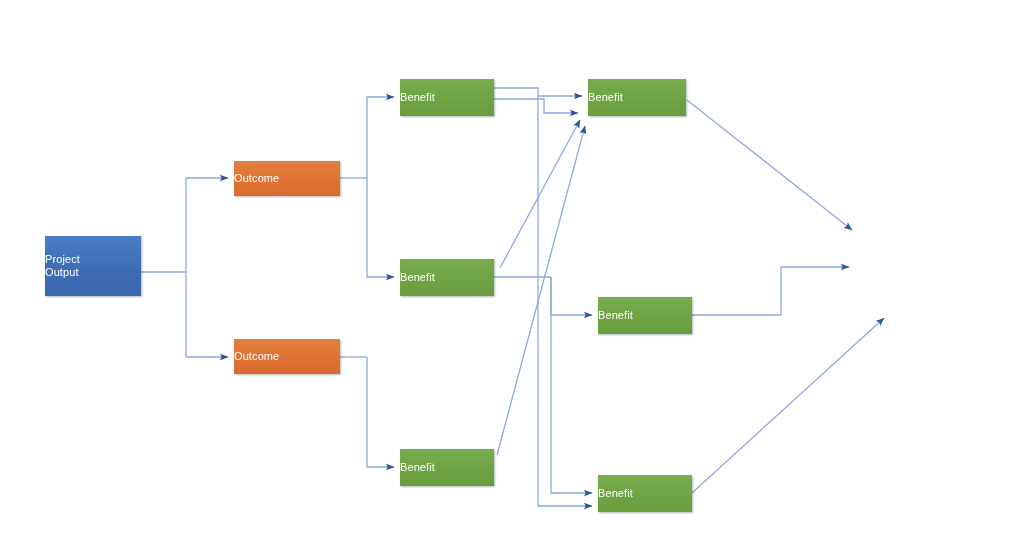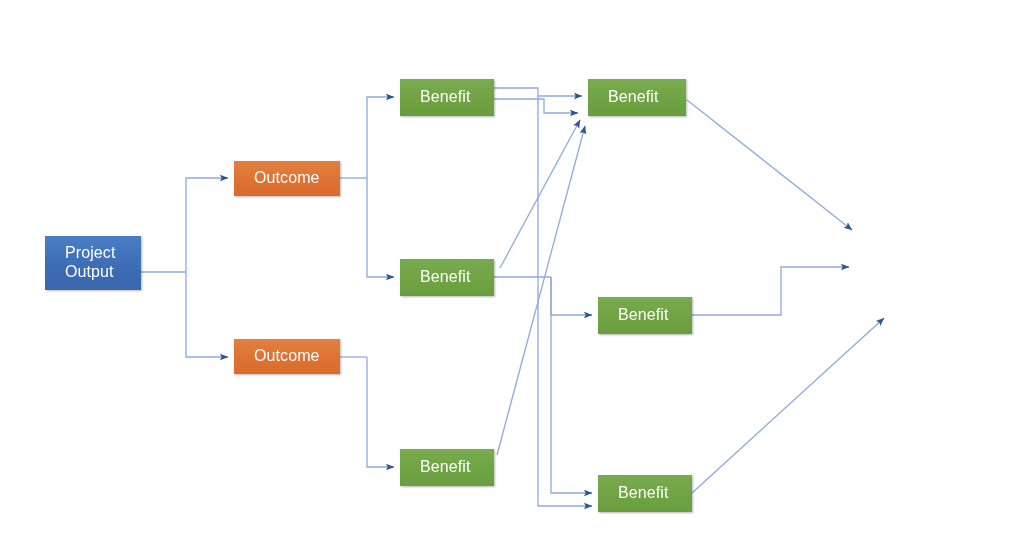--- a/index.html
+++ b/index.html
@@ -23,23 +23,23 @@
     top: 0;
     width: 1024px;
     height: 556px;
     pointer-events: none;
   }
   .node {
     position: absolute;
     box-sizing: border-box;
     display: flex;
     align-items: center;
-    padding-left: 20px;
+    padding-left: 0;
     color: #ffffff;
-    font-size: 16px;
+    font-size: 11px;
     line-height: 1.18;
     letter-spacing: 0.1px;
     white-space: pre-line;
     box-shadow: 1px 1px 2px rgba(0,0,0,0.28);
     z-index: 5;
   }
   .node.two-line {
     align-items: center;
   }
   .n-output {
@@ -82,21 +82,21 @@
         <path d="M494,277 L551,277" fill="none" stroke="#8faadc" stroke-width="1.3"></path>
         <path d="M551,277 L551,315 L592,315" fill="none" stroke="#8faadc" stroke-width="1.3" marker-end="url(#arrowhead)"></path>
         <path d="M551,277 L551,493 L592,493" fill="none" stroke="#8faadc" stroke-width="1.3" marker-end="url(#arrowhead)"></path>
         <path d="M538,96 L538,506 L592,506" fill="none" stroke="#8faadc" stroke-width="1.3" marker-end="url(#arrowhead)"></path>
         <path d="M687,100 L852,230" fill="none" stroke="#8faadc" stroke-width="1.3" marker-end="url(#arrowhead)"></path>
         <path d="M692,315 L781,315 L781,267 L849,267" fill="none" stroke="#8faadc" stroke-width="1.3" marker-end="url(#arrowhead)"></path>
         <path d="M692,493 L884,318" fill="none" stroke="#8faadc" stroke-width="1.3" marker-end="url(#arrowhead)"></path>
       </g>
   </svg>
 
-  <div class="node n-output two-line" style="left: 45px; top: 236px; width: 96px; height: 54px;">Project
+  <div class="node n-output two-line" style="left: 45px; top: 236px; width: 96px; height: 60px;">Project
 Output</div>
 
   <div class="node n-outcome" style="left: 234px; top: 161px; width: 106px; height: 35px;">Outcome</div>
 
   <div class="node n-outcome" style="left: 234px; top: 339px; width: 106px; height: 35px;">Outcome</div>
 
   <div class="node n-benefit" style="left: 400px; top: 79px; width: 94px; height: 37px;">Benefit</div>
 
   <div class="node n-benefit" style="left: 400px; top: 259px; width: 94px; height: 37px;">Benefit</div>
 

